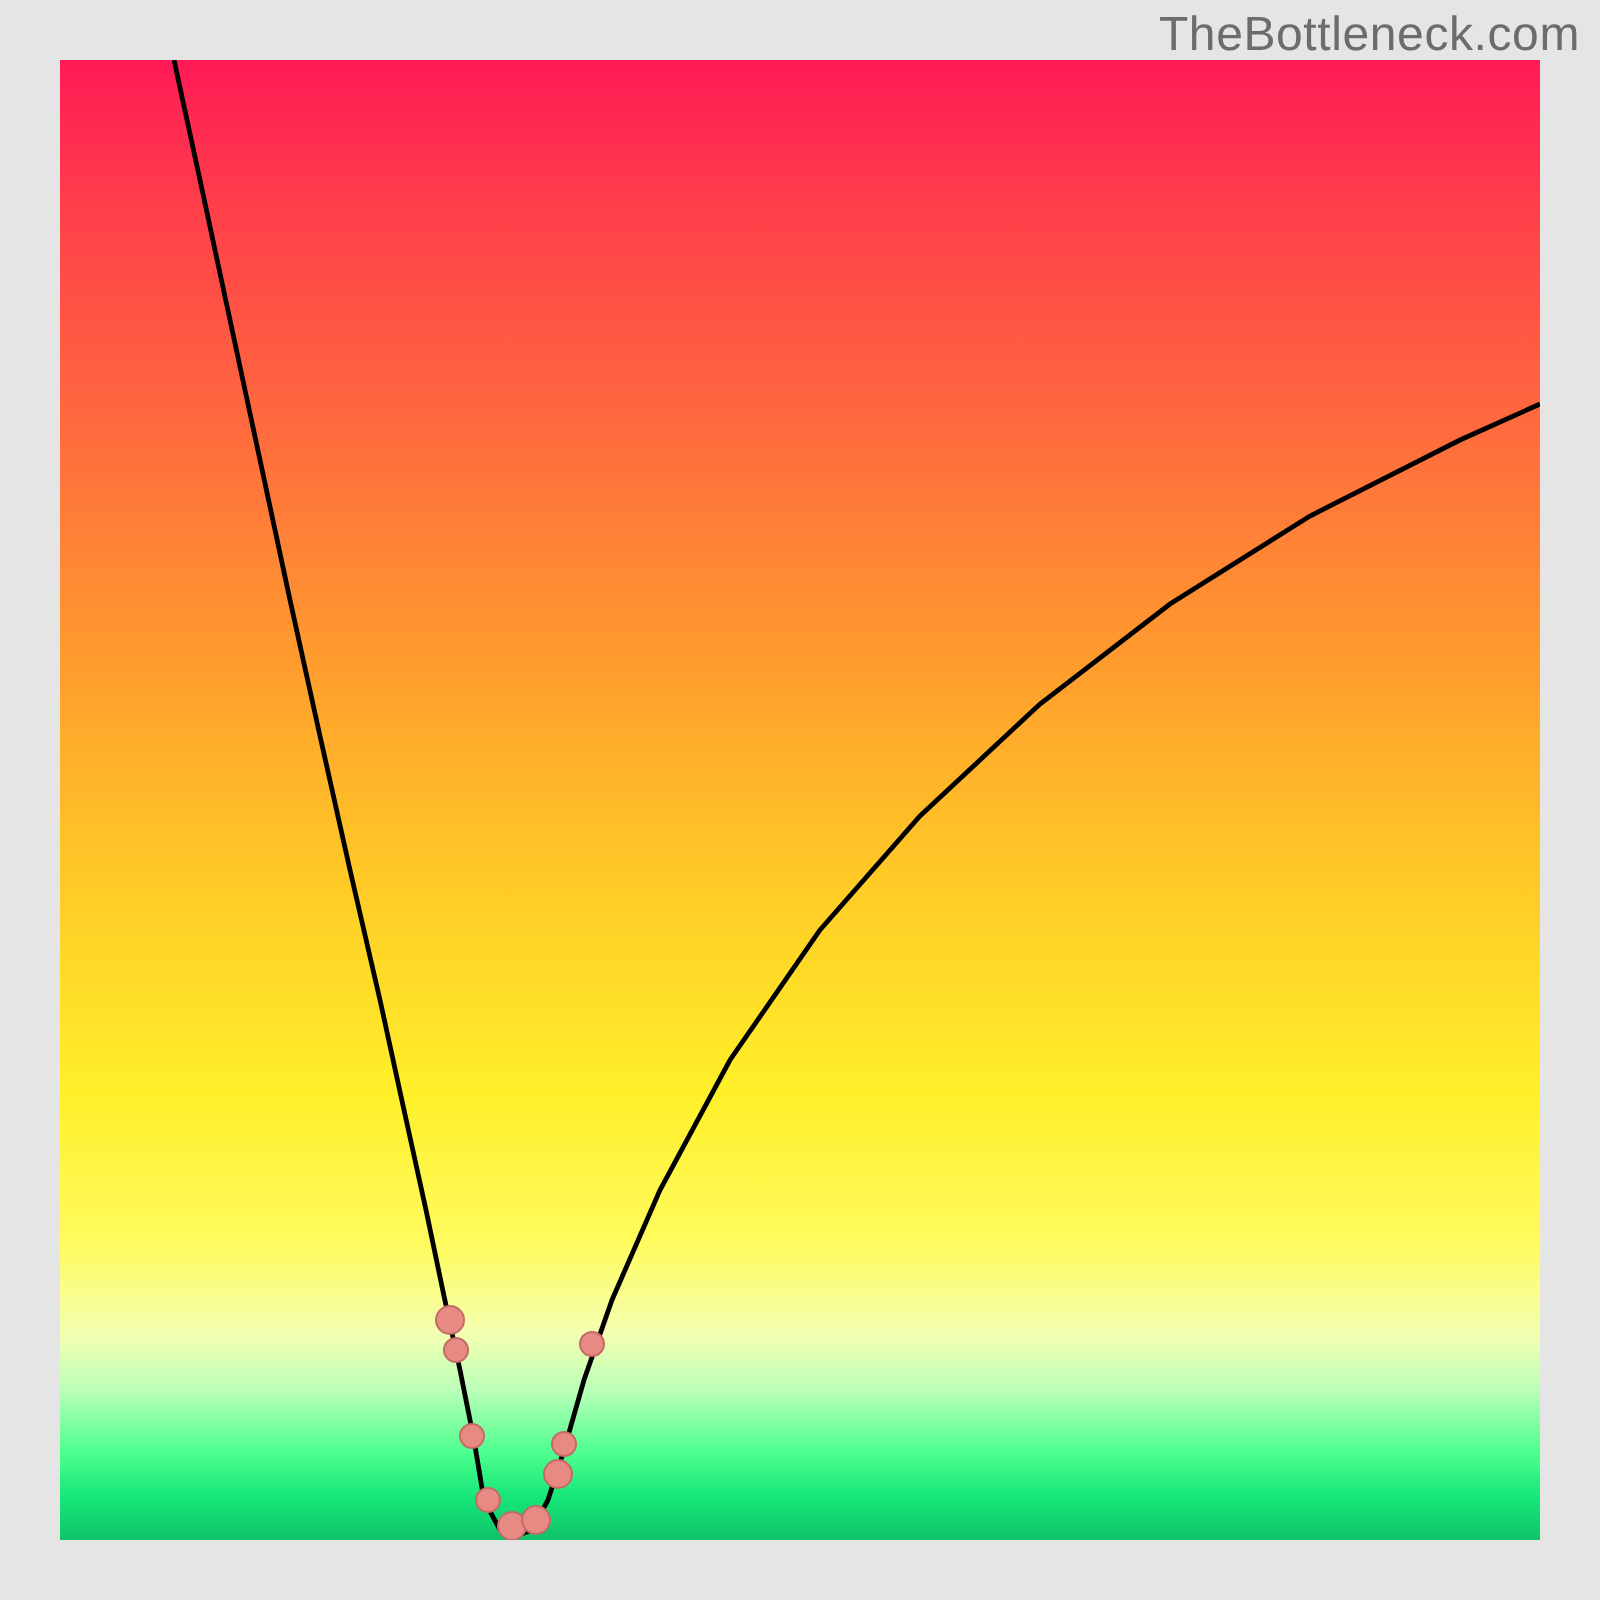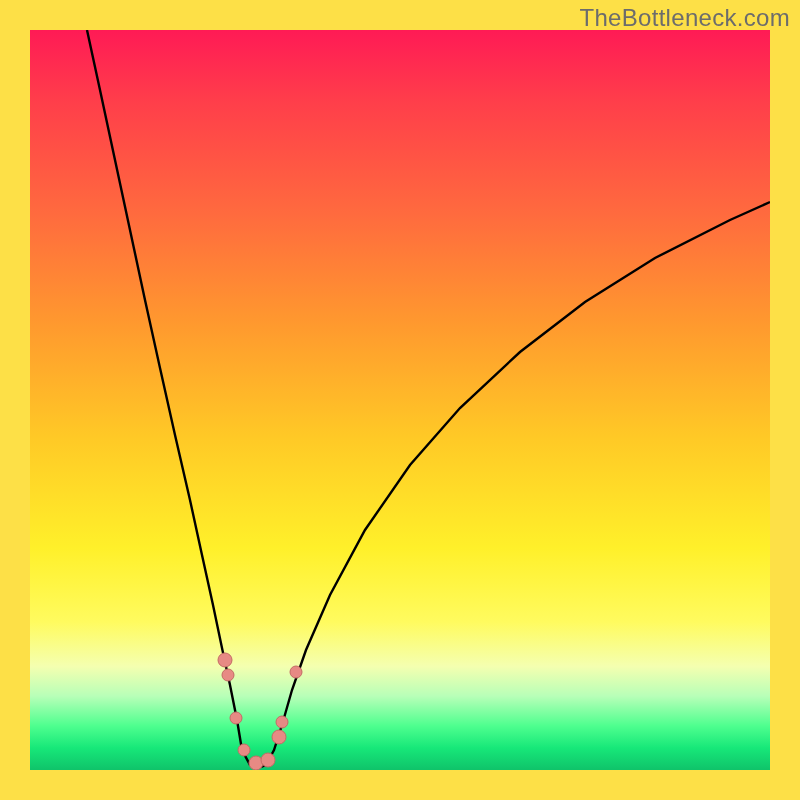--- a/index.html
+++ b/index.html
@@ -10,21 +10,21 @@
     background: #000;
     font-family: Arial, Helvetica, sans-serif;
     overflow: hidden;
   }
   .frame {
     position: absolute;
     left: 0;
     top: 0;
     width: 800px;
     height: 800px;
-    background: #fde047;
+    background: #e5e5e5;
   }
   .plot {
     position: absolute;
     left: 30px;
     top: 30px;
     width: 740px;
     height: 740px;
     background: linear-gradient(
       to bottom,
       #ff1a55 0%,

